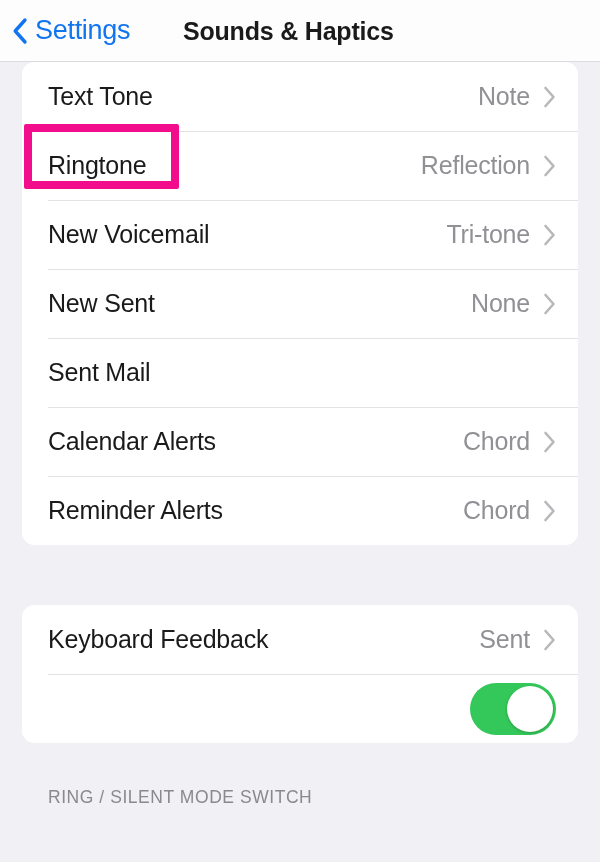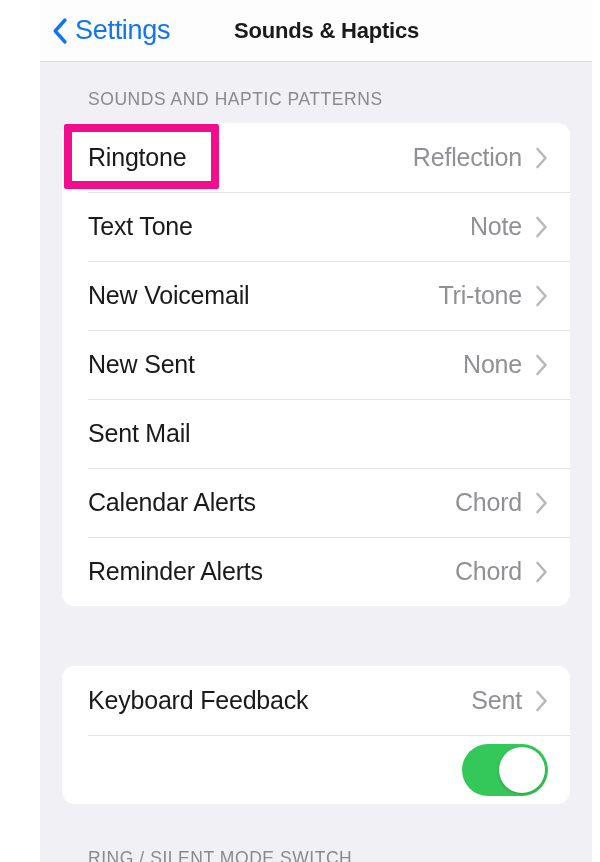--- a/index.html
+++ b/index.html
@@ -11,25 +11,24 @@
 
   body {
     font-family: "Liberation Sans", sans-serif;
     background: #FFFFFF;
     overflow: hidden;
     -webkit-font-smoothing: antialiased;
   }
 
   .screen {
     position: relative;
-    width: 552px;
+    width: 600px;
     height: 862px;
     background: #fca5a5;
     overflow: hidden;
-    margin-left: 40px;
   }
 
   
   .navbar {
     position: relative;
     height: 62px;
     background: #FDFDFD;
     border-bottom: 1px solid #DCDCE0;
     display: flex;
     align-items: center;
@@ -53,24 +52,24 @@
 
   .back-label {
     color: #1275F0;
     font-size: 27px;
     letter-spacing: -0.3px;
     line-height: 1;
   }
 
   .nav-title {
     position: absolute;
-    left: 194px;
+    left: 183px;
     top: 50%;
     transform: translateY(-50%);
-    font-size: 22px;
+    font-size: 25px;
     font-weight: bold;
     color: #1A1A1A;
     letter-spacing: -0.2px;
     white-space: nowrap;
   }
 
   
   .content {
     position: relative;
     height: 800px;
@@ -194,40 +193,39 @@
           <path d="M13 3 L3.2 14 L13 25" stroke="#1275F0" stroke-width="3.4" stroke-linecap="round" stroke-linejoin="round"></path>
         </svg>
       </span>
       <span class="back-label">Settings</span>
     </div>
     <div class="nav-title">Sounds &amp; Haptics</div>
   </div>
 
   <div class="content">
 
-    <div class="section-header first">SOUNDS AND HAPTIC PATTERNS</div>
 
     <div class="card">
 
       <div class="row">
+        <span class="row-label">Text Tone</span>
+        <span class="row-right">
+          <span class="row-value">Note</span>
+          <span class="chevron-disclosure">
+            <svg width="13" height="22" viewBox="0 0 13 22" fill="none">
+              <path d="M2.5 2 L10.5 11 L2.5 20" stroke="#B8B8BC" stroke-width="2.6" stroke-linecap="round" stroke-linejoin="round"></path>
+            </svg>
+          </span>
+        </span>
+      </div>
+
+      <div class="row">
         <span class="row-label">Ringtone</span>
         <span class="row-right">
           <span class="row-value">Reflection</span>
-          <span class="chevron-disclosure">
-            <svg width="13" height="22" viewBox="0 0 13 22" fill="none">
-              <path d="M2.5 2 L10.5 11 L2.5 20" stroke="#B8B8BC" stroke-width="2.6" stroke-linecap="round" stroke-linejoin="round"></path>
-            </svg>
-          </span>
-        </span>
-      </div>
-
-      <div class="row">
-        <span class="row-label">Text Tone</span>
-        <span class="row-right">
-          <span class="row-value">Note</span>
           <span class="chevron-disclosure">
             <svg width="13" height="22" viewBox="0 0 13 22" fill="none">
               <path d="M2.5 2 L10.5 11 L2.5 20" stroke="#B8B8BC" stroke-width="2.6" stroke-linecap="round" stroke-linejoin="round"></path>
             </svg>
           </span>
         </span>
       </div>
 
       <div class="row">
         <span class="row-label">New Voicemail</span>

